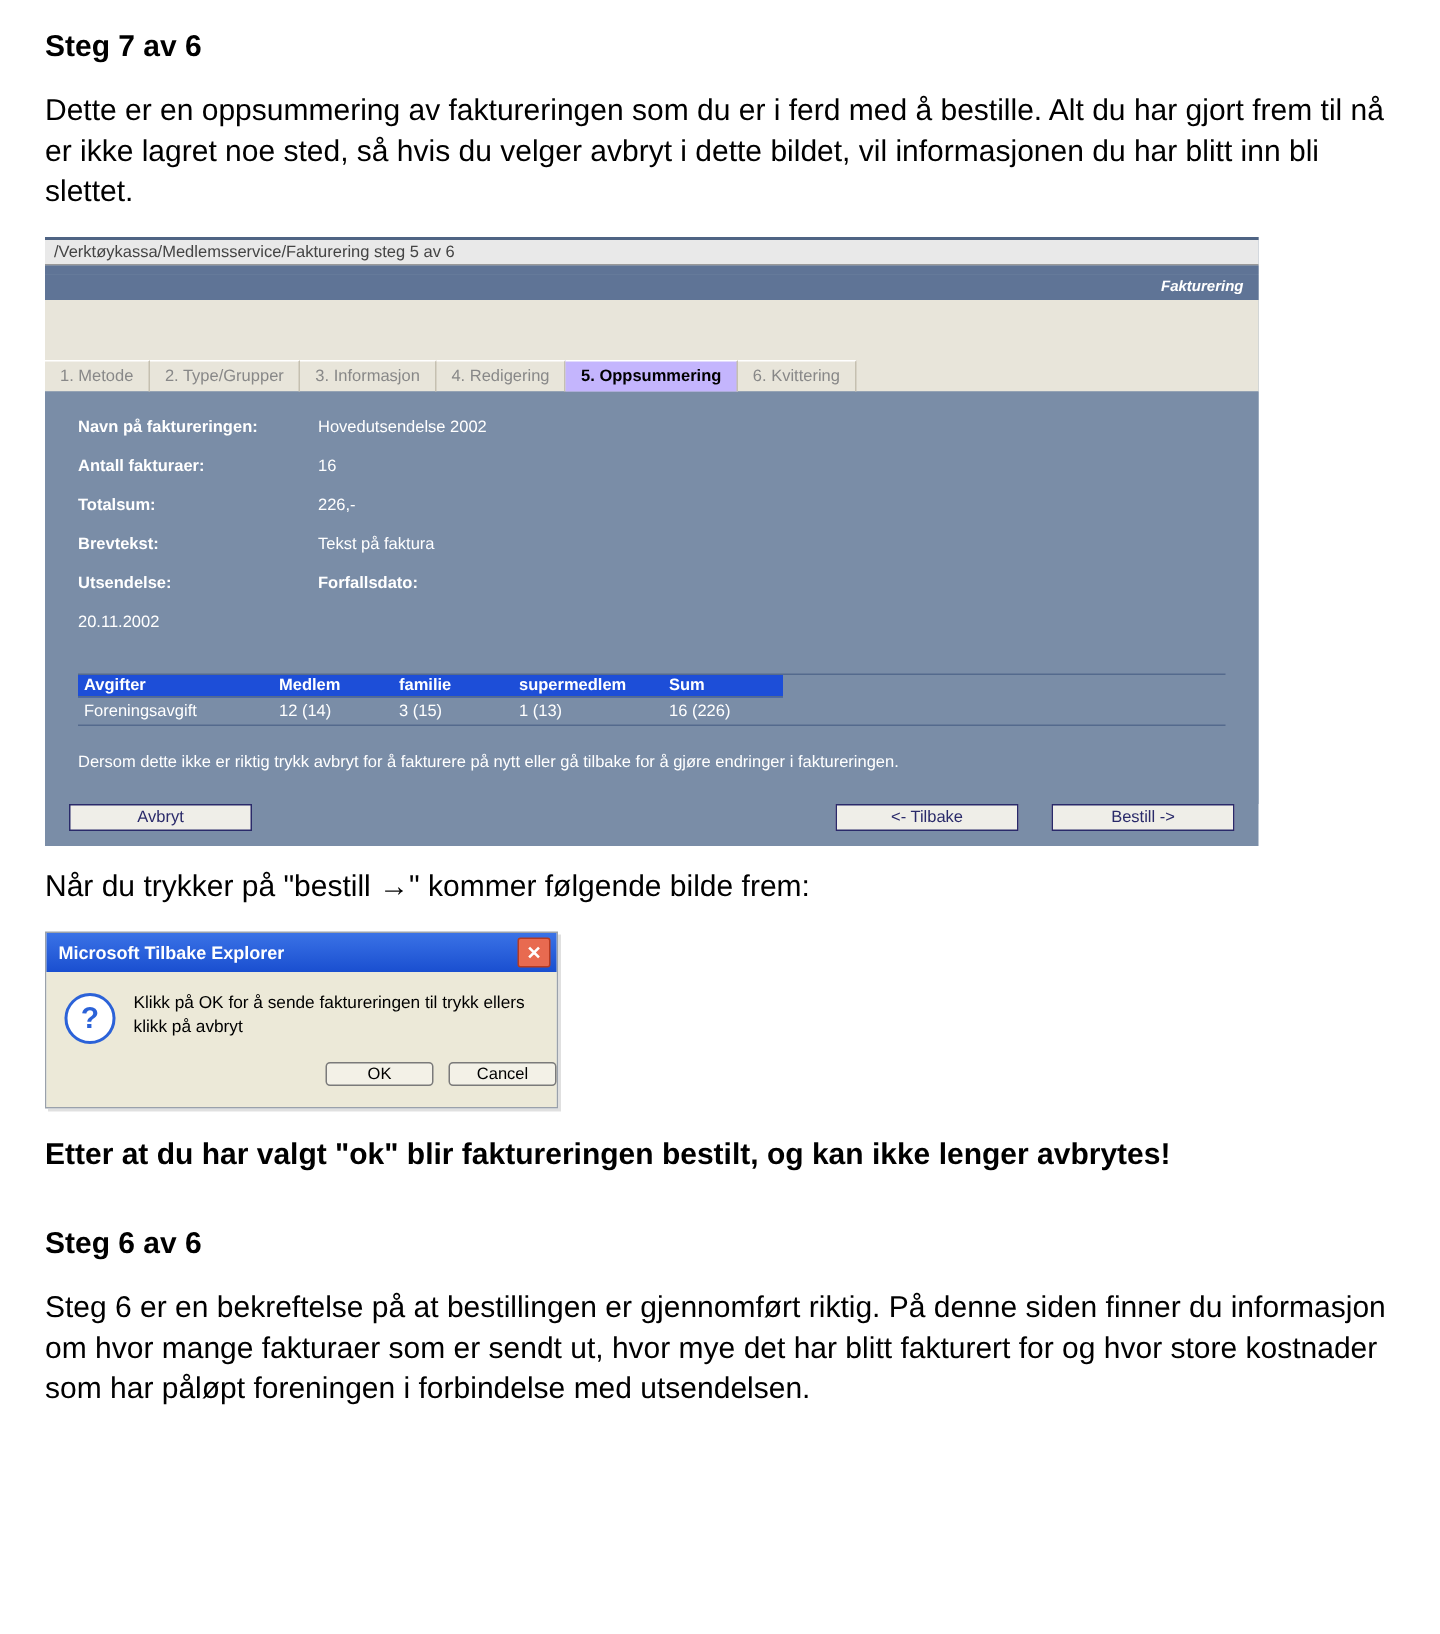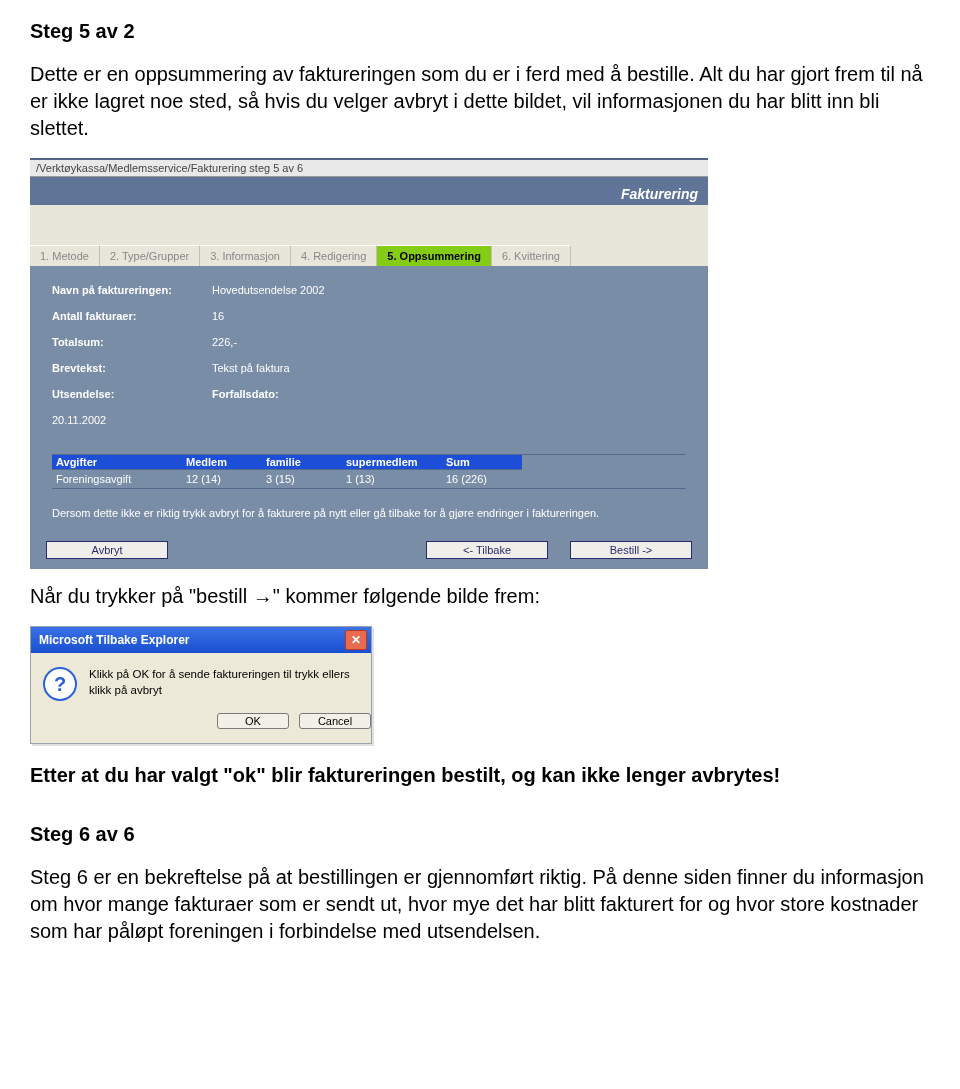--- a/index.html
+++ b/index.html
@@ -15,57 +15,57 @@
     font-weight: bold;
     margin-bottom: 18px;
   }
   .bodytext {
     font-size: 20px;
     line-height: 1.35;
     margin-bottom: 16px;
   }
   
   .app-shot {
-    width: 678px;
+    width: 809px;
     background: #7a8da7;
     border-top: 2px solid #4f6484;
     font-size: 12px;
     color: #fff;
     margin: 4px 0 14px 0;
   }
   .breadcrumb {
     background: #e9e9e9;
     color: #444;
     font-size: 11px;
     padding: 2px 6px;
     border-bottom: 1px solid #999;
   }
   .bar-strip { height: 6px; background: #5f7496; }
   .bar-title {
     background: #5f7496;
     padding: 3px 10px;
     text-align: right;
     font-weight: bold;
     font-style: italic;
-    font-size: 14px;
+    font-size: 10px;
   }
   .tabs {
     display: flex;
     background: #e8e5da;
     font-size: 11px;
   }
   .tab {
     padding: 4px 10px;
     color: #888;
     border-right: 1px solid #c5c0b0;
     border-top: 1px solid #fff;
     margin-top: 40px;
   }
   .tab.active {
-    background: #84cc16;
+    background: #c4b5fd;
     color: #000;
     font-weight: bold;
     border-top: 1px solid #fff;
   }
   .panel {
     background: #7a8da7;
     padding: 18px 22px 8px 22px;
   }
   .summary-table {
     display: grid;
@@ -171,21 +171,21 @@
     border-radius: 3px;
     font-size: 11px;
     padding: 1px 0;
     width: 70px;
     text-align: center;
   }
 </style>
 </head>
 <body>
 
-<div class="heading">Steg 5 av 2</div>
+<div class="heading">Steg 7 av 6</div>
 <div class="bodytext">Dette er en oppsummering av faktureringen som du er i ferd med å bestille. Alt du har gjort frem til nå er ikke lagret noe sted, så hvis du velger avbryt i dette bildet, vil informasjonen du har blitt inn bli slettet.</div>
 
 <div class="app-shot">
   <div class="breadcrumb">/Verktøykassa/Medlemsservice/Fakturering steg 5 av 6</div>
   <div class="bar-strip"></div>
   <div class="bar-title">Fakturering</div>
   <div class="tabs">
     <div class="tab">1. Metode</div>
     <div class="tab">2. Type/Grupper</div>
     <div class="tab">3. Informasjon</div>

